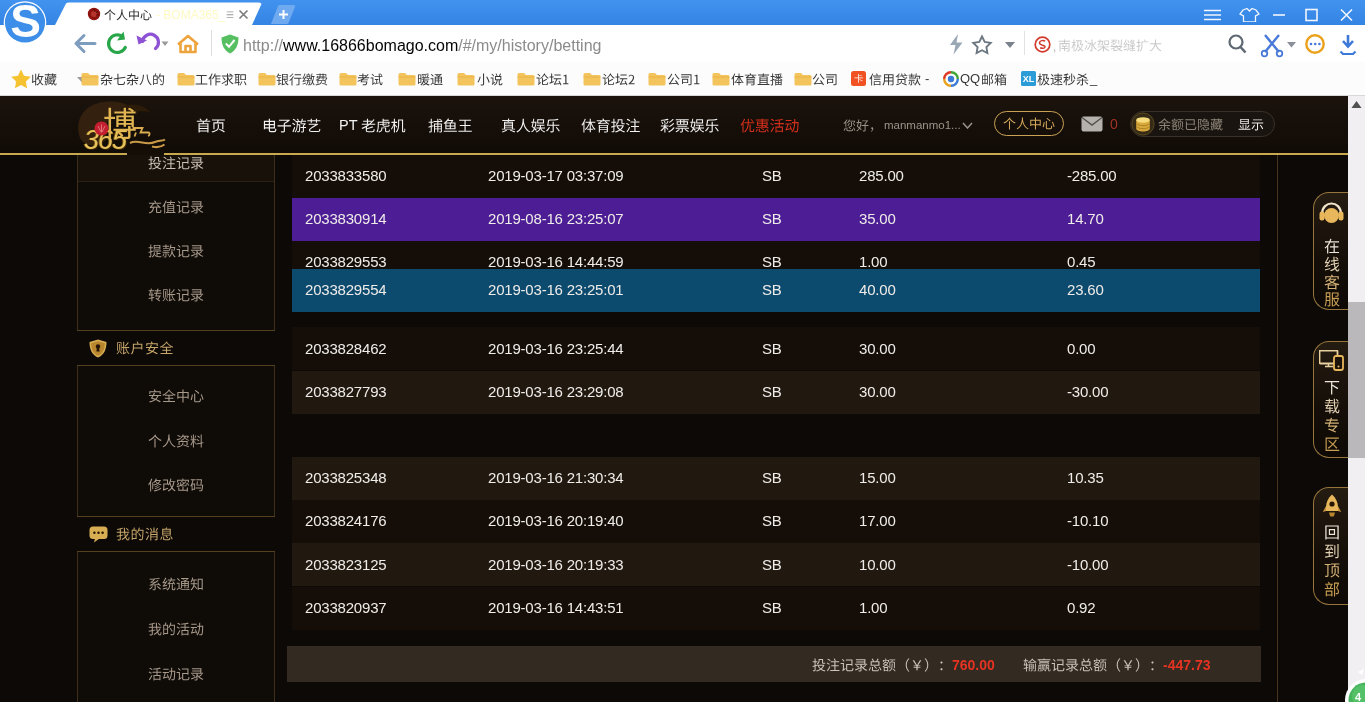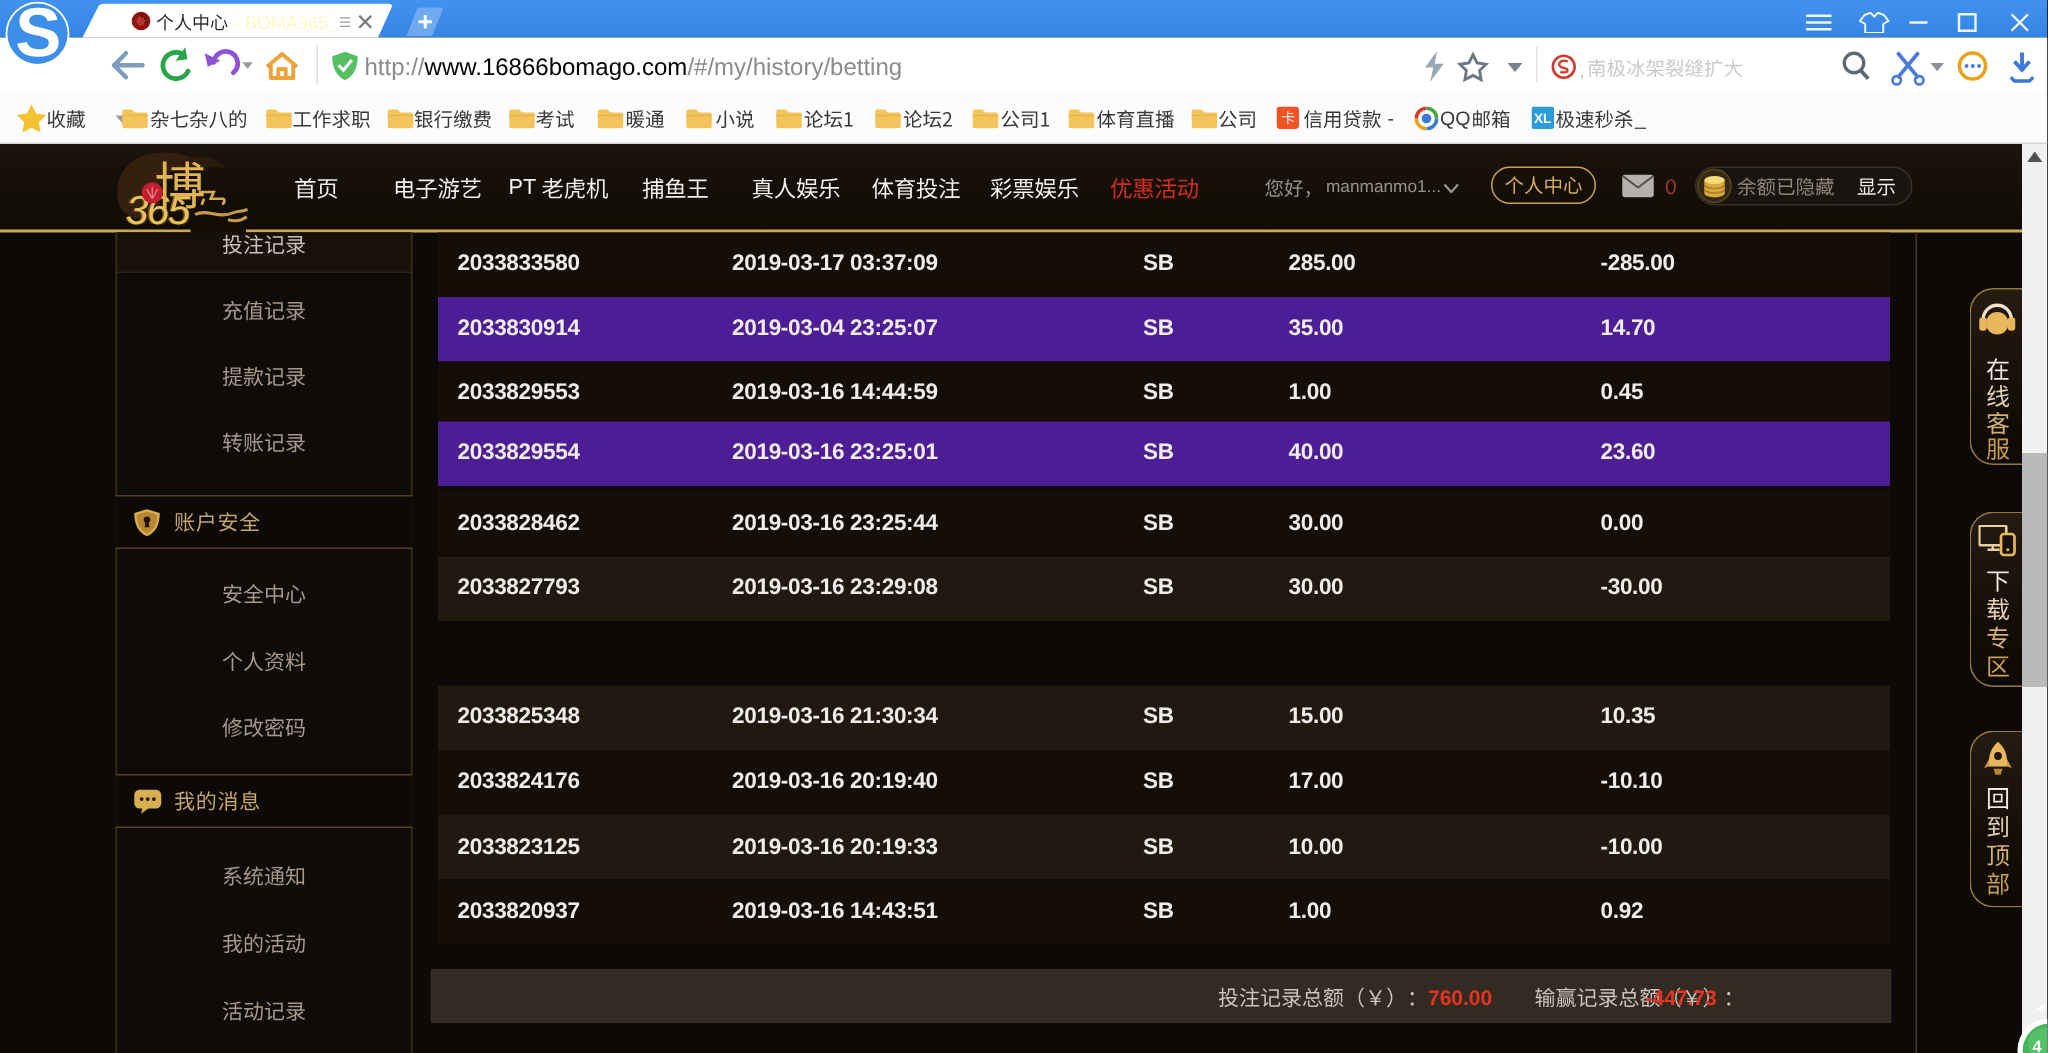--- a/index.html
+++ b/index.html
@@ -6,21 +6,21 @@
 .ab{position:absolute}
 #titlebar{position:absolute;left:0;top:0;width:1365px;height:25px;background:linear-gradient(#4292ef,#3484e4)}
 #toolbar{position:absolute;left:0;top:25px;width:1365px;height:37px;background:#ffffff}
 #bookbar{position:absolute;left:0;top:62px;width:1365px;height:34px;background:#fcfcfc;border-bottom:1px solid #d8d8d8}
 #page{position:absolute;left:0;top:96px;width:1348px;height:606px;background:#0d0906;overflow:hidden}
 #nav{position:absolute;left:0;top:0;width:1348px;height:58.5px;background:linear-gradient(#1b130c,#110b06);border-bottom:2px solid #c9a94f}
 #sidebar{position:absolute;left:77px;top:58.5px;width:198px;height:547.5px;background:#0f0b07;border-left:1px solid #3e2f1b;border-right:1px solid #3e2f1b}
 .shead{position:absolute;left:0;width:198px;height:36px;background:#0c0906;border-top:1px solid #554120;border-bottom:1px solid #554120}
 .srow{position:absolute;left:292px;width:968px;height:43.2px}
 .bm{position:absolute;top:71px;font-size:13px;color:#383838;white-space:nowrap}
-.tn{font-size:15px;color:#efece9;font-weight:bold;letter-spacing:-0.2px}
+.tn{font-size:15px;color:#efece9;font-weight:normal;letter-spacing:-0.2px}
 </style></head><body>
 <div id="titlebar"></div>
 <svg class="ab" style="left:0;top:0" width="320" height="26">
     <path d="M55 25 L66 3.5 Q67 2.5 69 2.5 L259 2.5 Q261 2.5 261.5 4 L252 25 Z" fill="#ffffff"></path>
     <path d="M271 24 L278 6 Q278.6 5 280 5 L294 5 Q295.6 5 295 6.8 L288.6 23 Q288.2 24 286.6 24 Z" fill="#6fa9f0"></path>
     <path d="M283.5 10 v9 M279 14.5 h9" stroke="#fdfefe" stroke-width="2"></path>
   </svg>
 <svg class="ab" style="left:87px;top:7px" width="14" height="14">
     <circle cx="7" cy="7" r="6.2" fill="#8e120e"></circle>
     <circle cx="7" cy="7" r="3" fill="#b5352c"></circle>
@@ -537,33 +537,33 @@
     </svg>
     <div class="srow" style="top:58.5px;background:#150e08">
       <span class="tn ab" style="left:13px;top:12.3px">2033833580</span>
       <span class="tn ab" style="left:196px;top:12.3px">2019-03-17 03:37:09</span>
       <span class="tn ab" style="left:470px;top:12.3px">SB</span>
       <span class="tn ab" style="left:567px;top:12.3px">285.00</span>
       <span class="tn ab" style="left:775px;top:12.3px">-285.00</span>
     </div>
     <div class="srow" style="top:101.7px;background:#4c1d95">
       <span class="tn ab" style="left:13px;top:12.3px">2033830914</span>
-      <span class="tn ab" style="left:196px;top:12.3px">2019-03-04 23:25:07</span>
+      <span class="tn ab" style="left:196px;top:12.3px">2019-08-16 23:25:07</span>
       <span class="tn ab" style="left:470px;top:12.3px">SB</span>
       <span class="tn ab" style="left:567px;top:12.3px">35.00</span>
       <span class="tn ab" style="left:775px;top:12.3px">14.70</span>
     </div>
     <div class="srow" style="top:144.9px;background:#150e08">
       <span class="tn ab" style="left:13px;top:12.3px">2033829553</span>
       <span class="tn ab" style="left:196px;top:12.3px">2019-03-16 14:44:59</span>
       <span class="tn ab" style="left:470px;top:12.3px">SB</span>
       <span class="tn ab" style="left:567px;top:12.3px">1.00</span>
       <span class="tn ab" style="left:775px;top:12.3px">0.45</span>
     </div>
-    <div class="srow" style="top:185px;background:#4c1d95">
+    <div class="srow" style="top:173px;background:#0c4a6e">
       <span class="tn ab" style="left:13px;top:12.3px">2033829554</span>
       <span class="tn ab" style="left:196px;top:12.3px">2019-03-16 23:25:01</span>
       <span class="tn ab" style="left:470px;top:12.3px">SB</span>
       <span class="tn ab" style="left:567px;top:12.3px">40.00</span>
       <span class="tn ab" style="left:775px;top:12.3px">23.60</span>
     </div>
     <div class="srow" style="top:231.3px;background:#150e08">
       <span class="tn ab" style="left:13px;top:12.3px">2033828462</span>
       <span class="tn ab" style="left:196px;top:12.3px">2019-03-16 23:25:44</span>
       <span class="tn ab" style="left:470px;top:12.3px">SB</span>
@@ -628,21 +628,21 @@
         <use href="#u8bb0" x="2000"></use>
         <use href="#u5f55" x="3000"></use>
         <use href="#u603b" x="4000"></use>
         <use href="#u989d" x="5000"></use>
         <use href="#uff08" x="6000"></use>
         <use href="#uffe5" x="7000"></use>
         <use href="#uff09" x="8000"></use>
         <use href="#uff1a" x="9000"></use>
       </g>
     </svg>
-    <div class="ab" style="left:1097px;top:561px;font-size:14px;font-weight:bold;color:#e63322">-447.73</div>
+    <div class="ab" style="left:1163px;top:561px;font-size:14px;font-weight:bold;color:#e63322">-447.73</div>
     <div class="ab" style="left:1277px;top:58.5px;width:1px;height:548px;background:#46361f"></div>
     <div class="ab" style="left:1312.5px;top:96.0px;width:35.5px;height:118px;border:1px solid #96763c;border-right:none;border-radius:16px 0 0 16px;background:linear-gradient(180deg,#241b11,#150e08 60%,#0e0905)"></div>
     <div class="ab" style="left:1312.5px;top:245.0px;width:35.5px;height:117px;border:1px solid #96763c;border-right:none;border-radius:16px 0 0 16px;background:linear-gradient(180deg,#241b11,#150e08 60%,#0e0905)"></div>
     <div class="ab" style="left:1312.5px;top:391.0px;width:35.5px;height:118px;border:1px solid #96763c;border-right:none;border-radius:16px 0 0 16px;background:linear-gradient(180deg,#241b11,#150e08 60%,#0e0905)"></div>
     <svg class="ab" style="left:1318px;top:105px" width="27" height="24">
       <path d="M4 13 C4 6 9 2.5 13.5 2.5 C18 2.5 23 6 23 13" stroke="#f0e3c8" stroke-width="2.2" fill="none"></path>
       <circle cx="13.5" cy="14.5" r="7.5" fill="#e8b75c"></circle>
       <rect x="1.5" y="10.5" width="5" height="9" rx="2.2" fill="#e8b75c"></rect>
       <rect x="20.5" y="10.5" width="5" height="9" rx="2.2" fill="#e8b75c"></rect>
     </svg>

